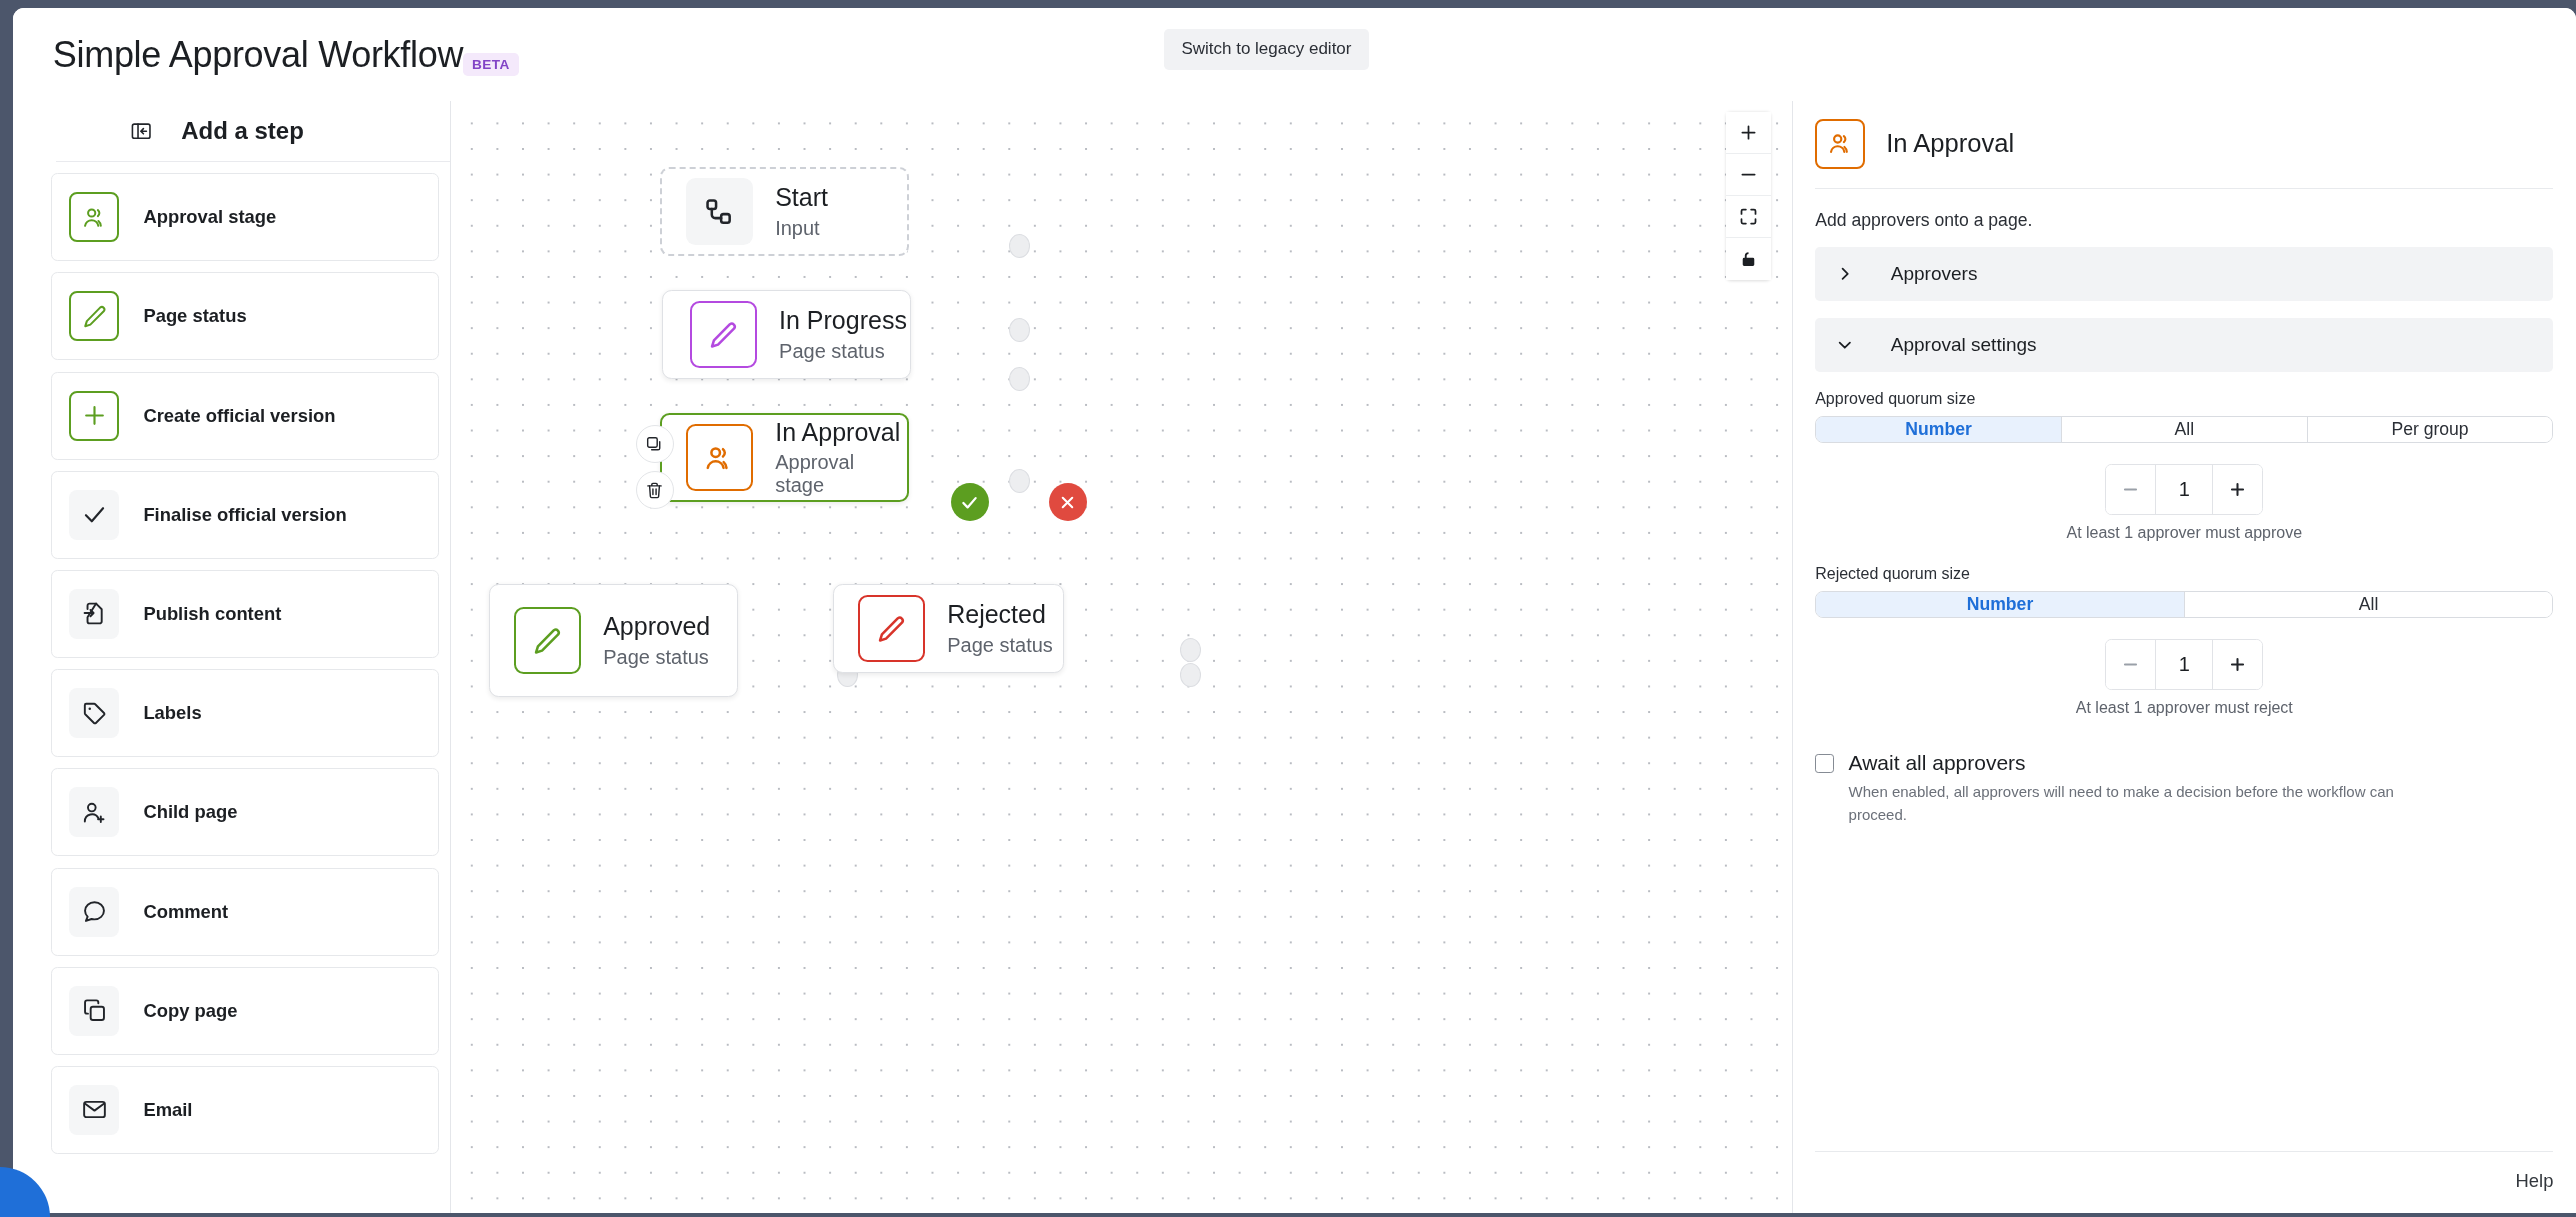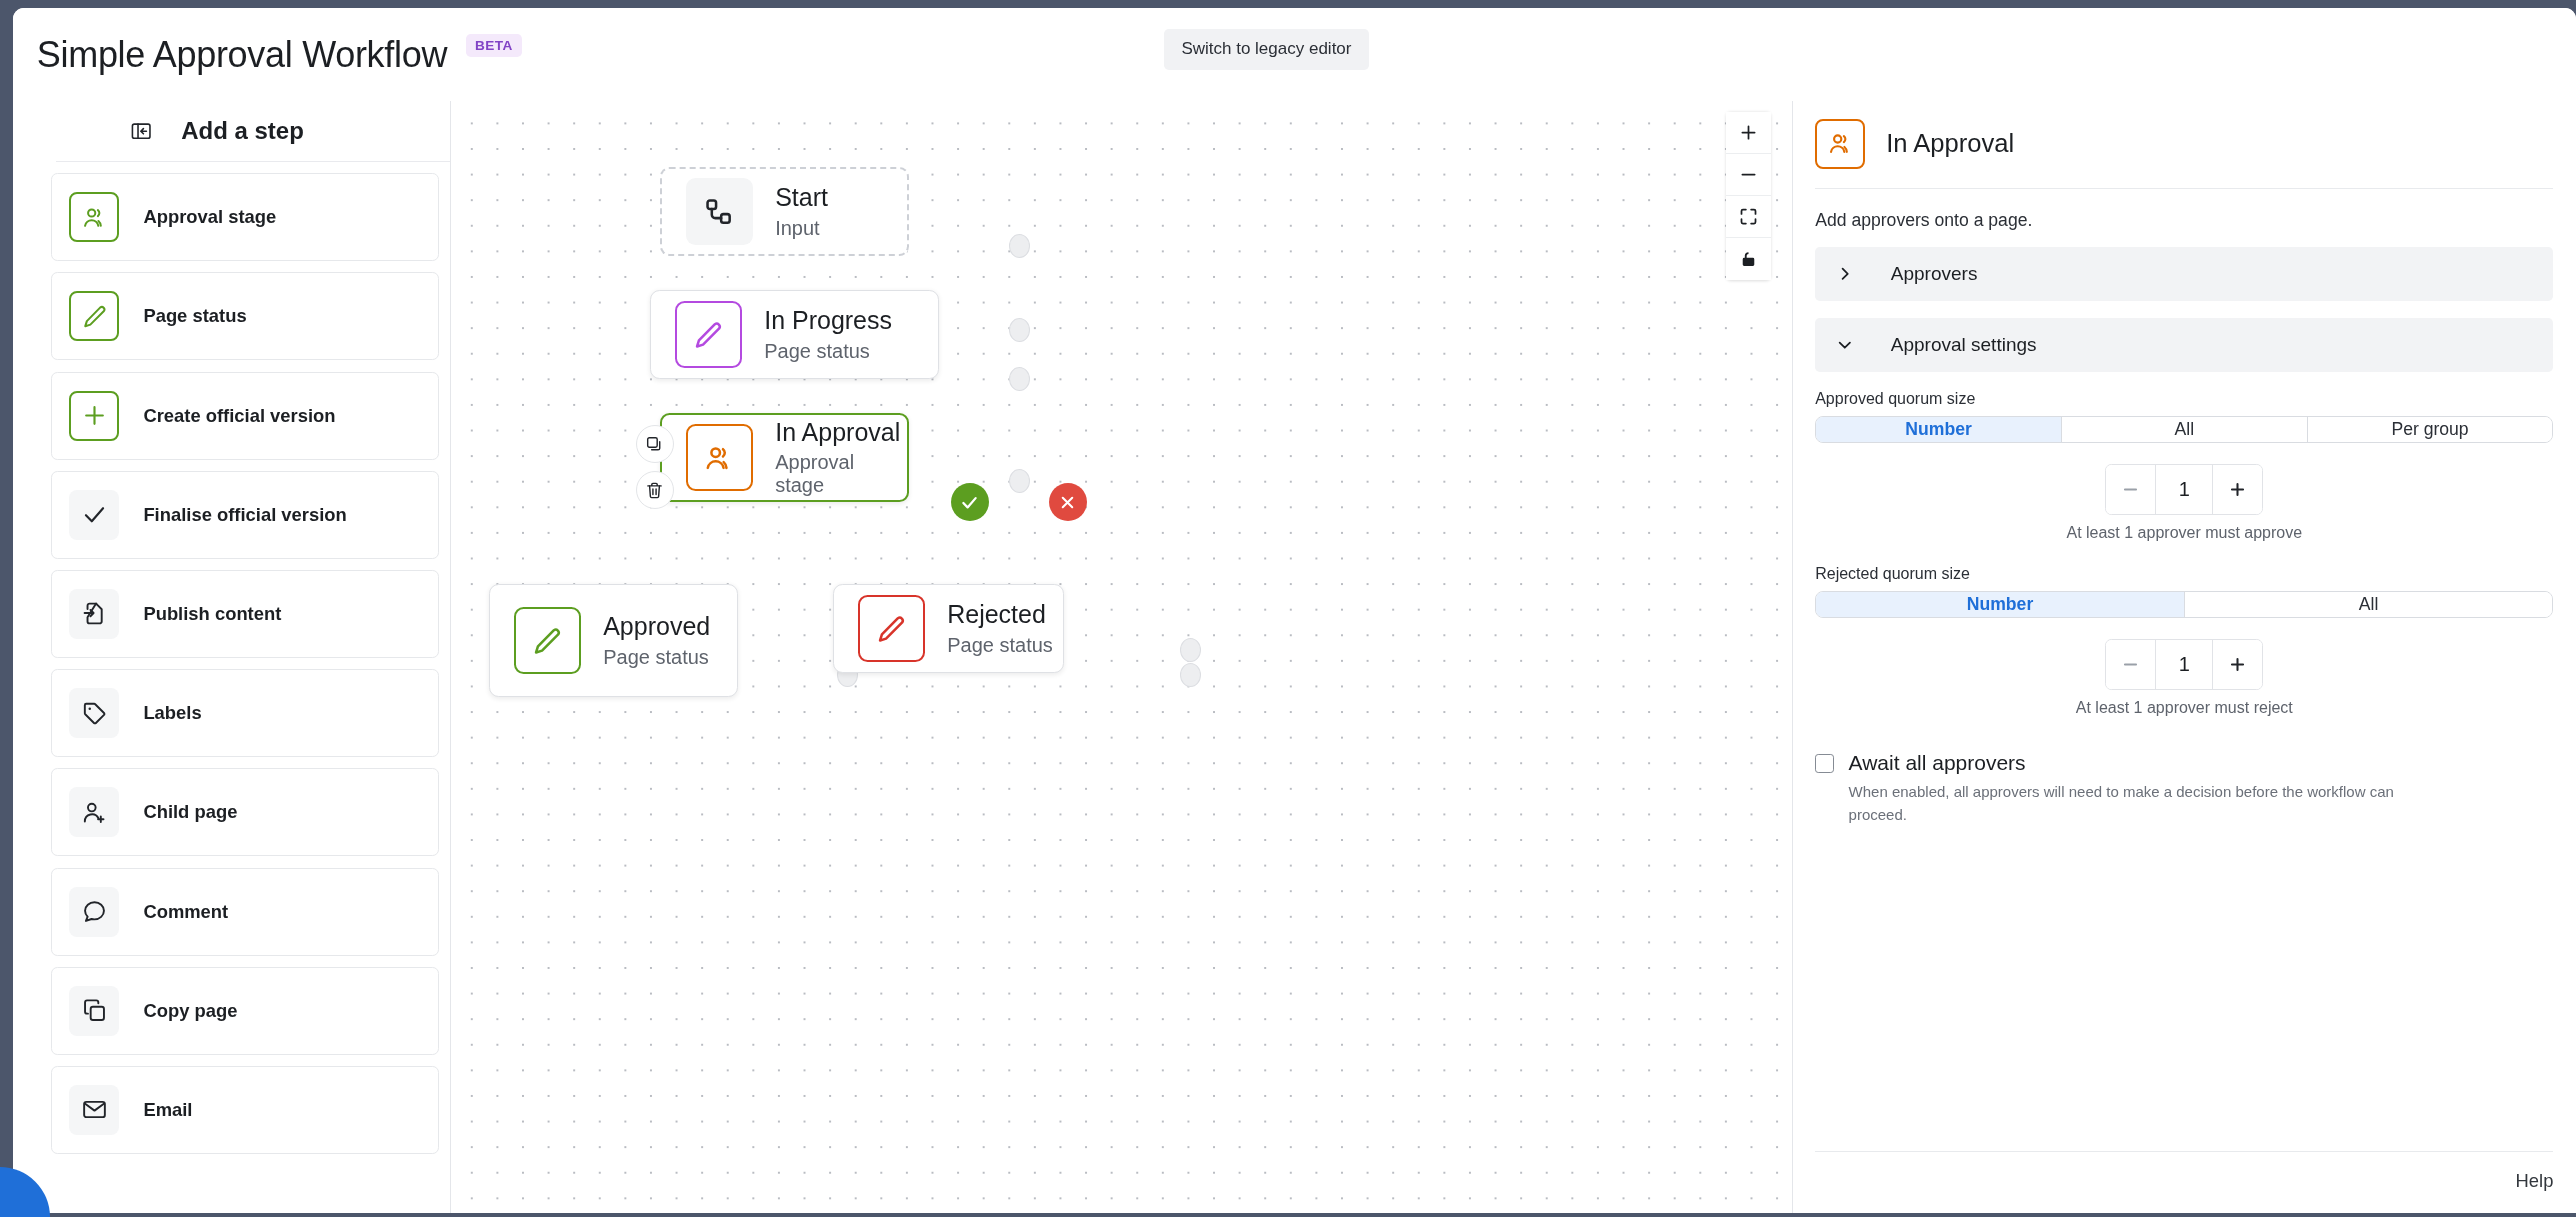--- a/index.html
+++ b/index.html
@@ -24,21 +24,21 @@
   }
 
   
   .header {
     position: relative;
     height: 93px;
     flex: 0 0 93px;
     background: #fff;
     display: flex; align-items: center;
   }
-  .title-wrap { display: flex; align-items: flex-start; gap: 19px; padding-left: 24px; }
+  .title-wrap { display: flex; align-items: flex-end; padding-left: 40px; }
   .page-title {
     font-size: 36px; font-weight: 400; color: #1c1f23;
     letter-spacing: -0.3px;
   }
   .beta-badge {
     background: #f4e9fb; color: #8244c6;
     font-size: 13.6px; font-weight: 700; letter-spacing: 0.5px;
     padding: 4px 8.8px; border-radius: 4.8px;
   }
   .legacy-btn {
@@ -433,21 +433,21 @@
           </svg>
         </span>
         <span class="node-text">
           <span class="node-title">Start</span>
           <span class="node-sub">Input</span>
         </span>
       </div>
       <div class="handle" style="left:558px; top:133px;"></div>
 
       <div class="handle" style="left:558px; top:217px;"></div>
-      <div class="node plain" style="left:199px; top:189px; width:289px; height:89px;">
+      <div class="node plain" style="left:211px; top:189px; width:249px; height:89px;justify-content:center;">
         <span class="node-icon purple">
           <svg width="32" height="32" viewBox="0 0 24 24" fill="none" stroke="#b44ae0" stroke-width="1.9" stroke-linecap="round" stroke-linejoin="round">
             <path d="M17.2 3.9a2.3 2.3 0 0 1 3.2 3.2L8.3 19.2 3.8 20.6l1.4-4.5z"></path>
           </svg>
         </span>
         <span class="node-text">
           <span class="node-title">In Progress</span>
           <span class="node-sub">Page status</span>
         </span>
       </div>

